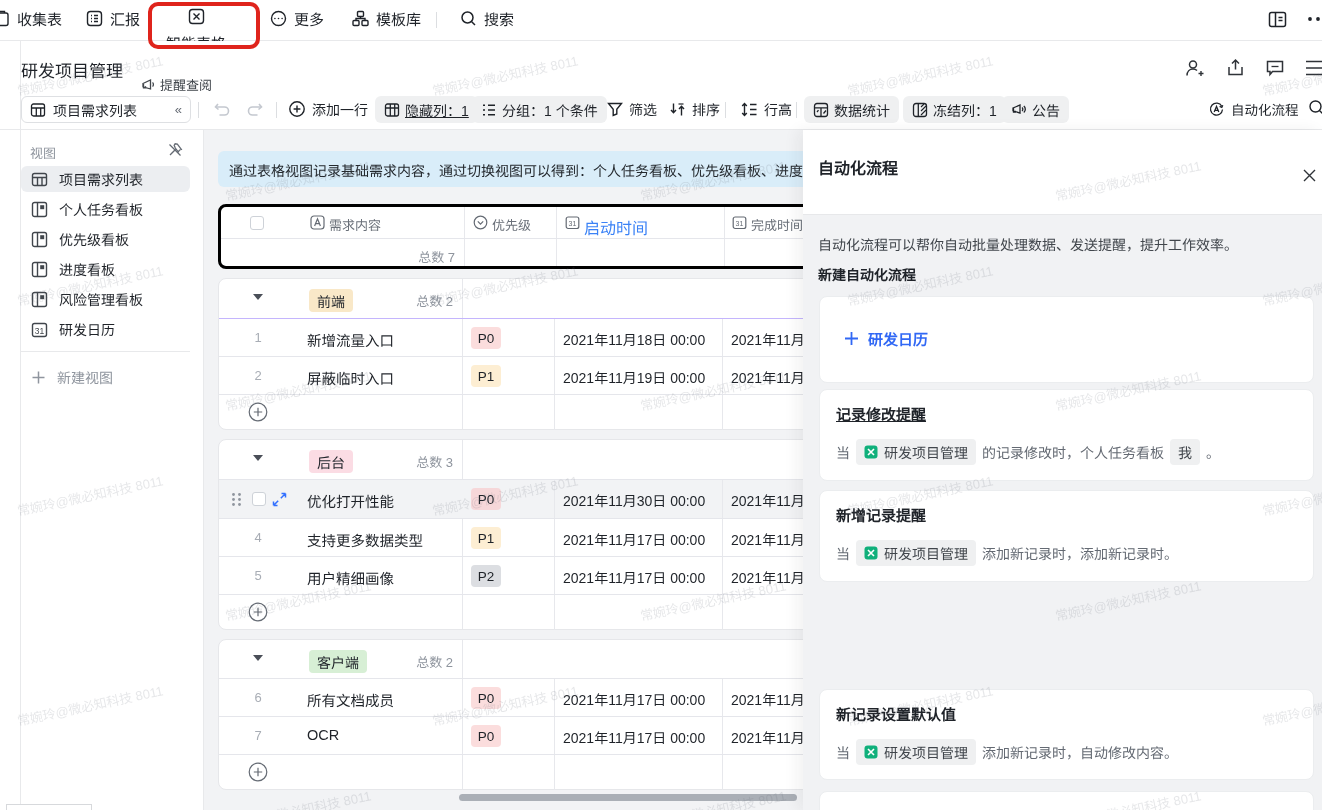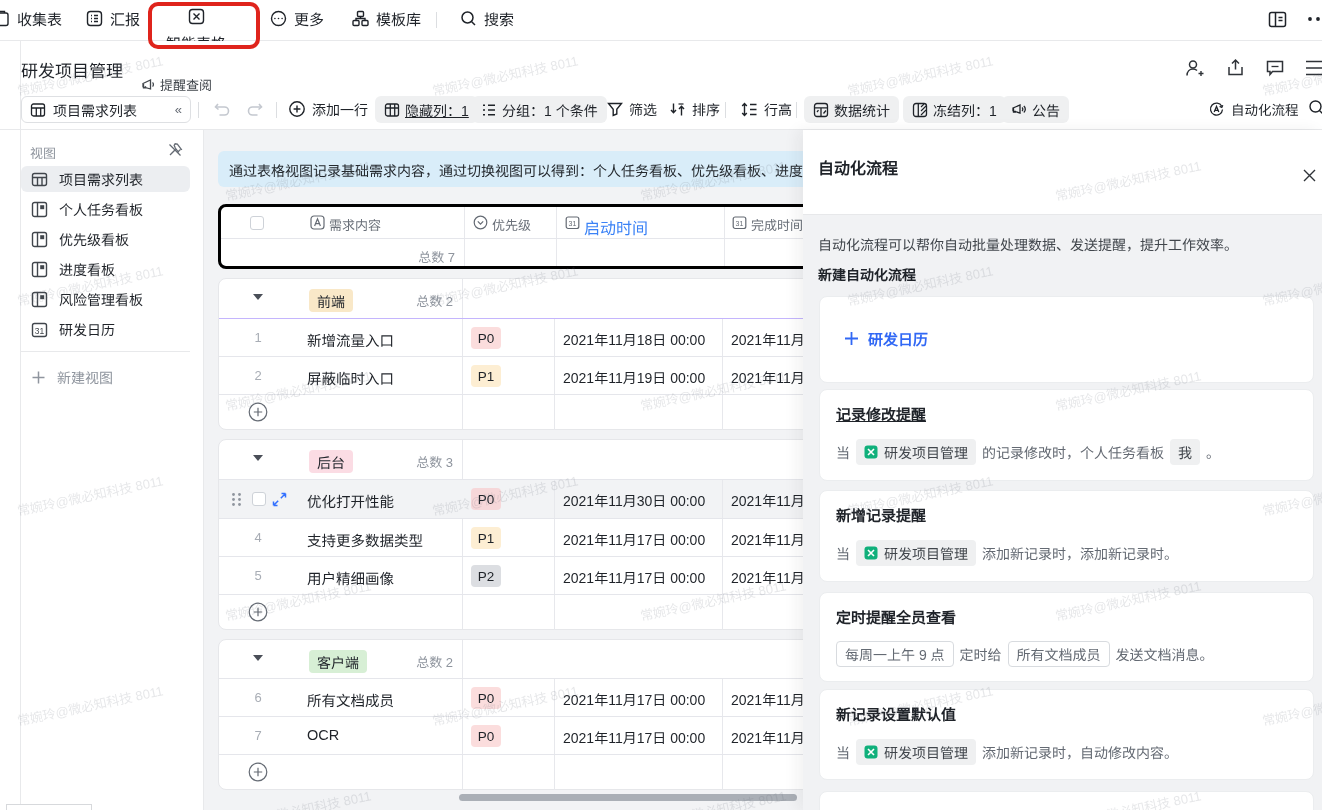--- a/index.html
+++ b/index.html
@@ -501,29 +501,20 @@
     <div class="cdesc" style="top:49px;">
       <span>当</span>
       <span class="gchip"><svg width="14" height="14" viewBox="0 0 14 14">
             <rect x="0.5" y="0.5" width="13" height="13" rx="3" fill="#10b07b"></rect>
             <path d="M4 4 L10 10 M10 4 L4 10" stroke="#fff" stroke-width="1.6"></path>
           </svg>研发项目管理</span>
       <span>添加新记录时，添加新记录时。</span>
     </div>
   </div>
 
-  <div class="pcard" style="top:462px;height:90px;">
-    <div class="ctitle" style="top:13px;">定时提醒全员查看</div>
-    <div class="cdesc" style="top:48px;">
-      <span class="wchip">每周一上午 9 点</span>
-      <span>定时给</span>
-      <span class="wchip">所有文档成员</span>
-      <span>发送文档消息。</span>
-    </div>
-  </div>
 
   <div class="pcard" style="top:559px;height:91px;">
     <div class="ctitle" style="top:13px;">新记录设置默认值</div>
     <div class="cdesc" style="top:49px;">
       <span>当</span>
       <span class="gchip"><svg width="14" height="14" viewBox="0 0 14 14">
             <rect x="0.5" y="0.5" width="13" height="13" rx="3" fill="#10b07b"></rect>
             <path d="M4 4 L10 10 M10 4 L4 10" stroke="#fff" stroke-width="1.6"></path>
           </svg>研发项目管理</span>
       <span>添加新记录时，自动修改内容。</span>

